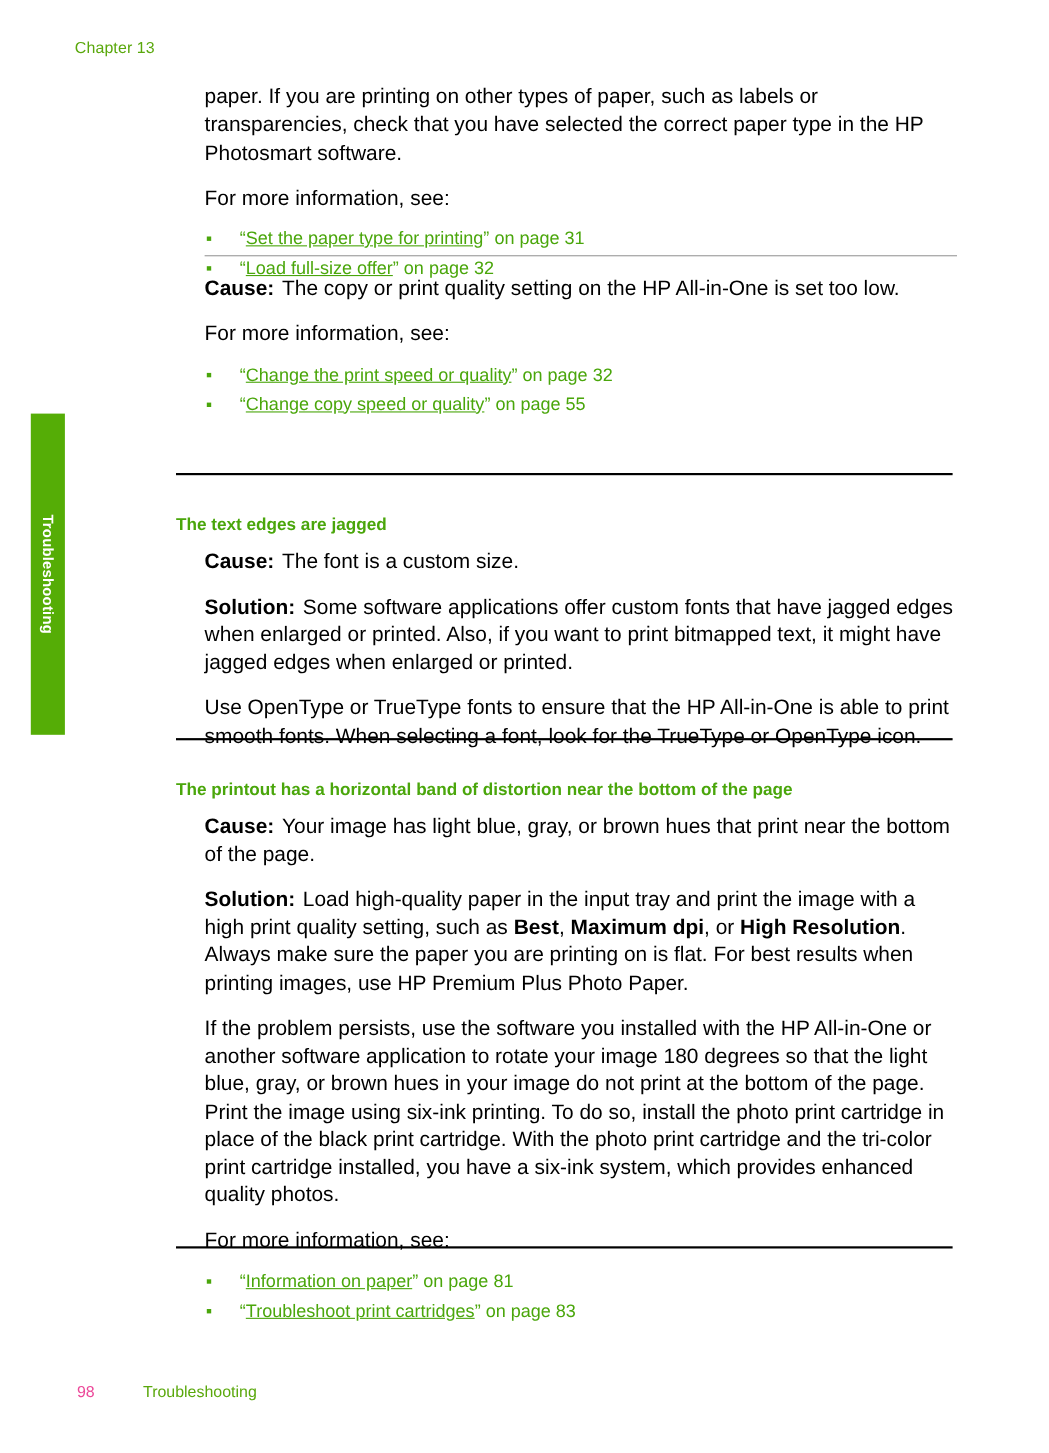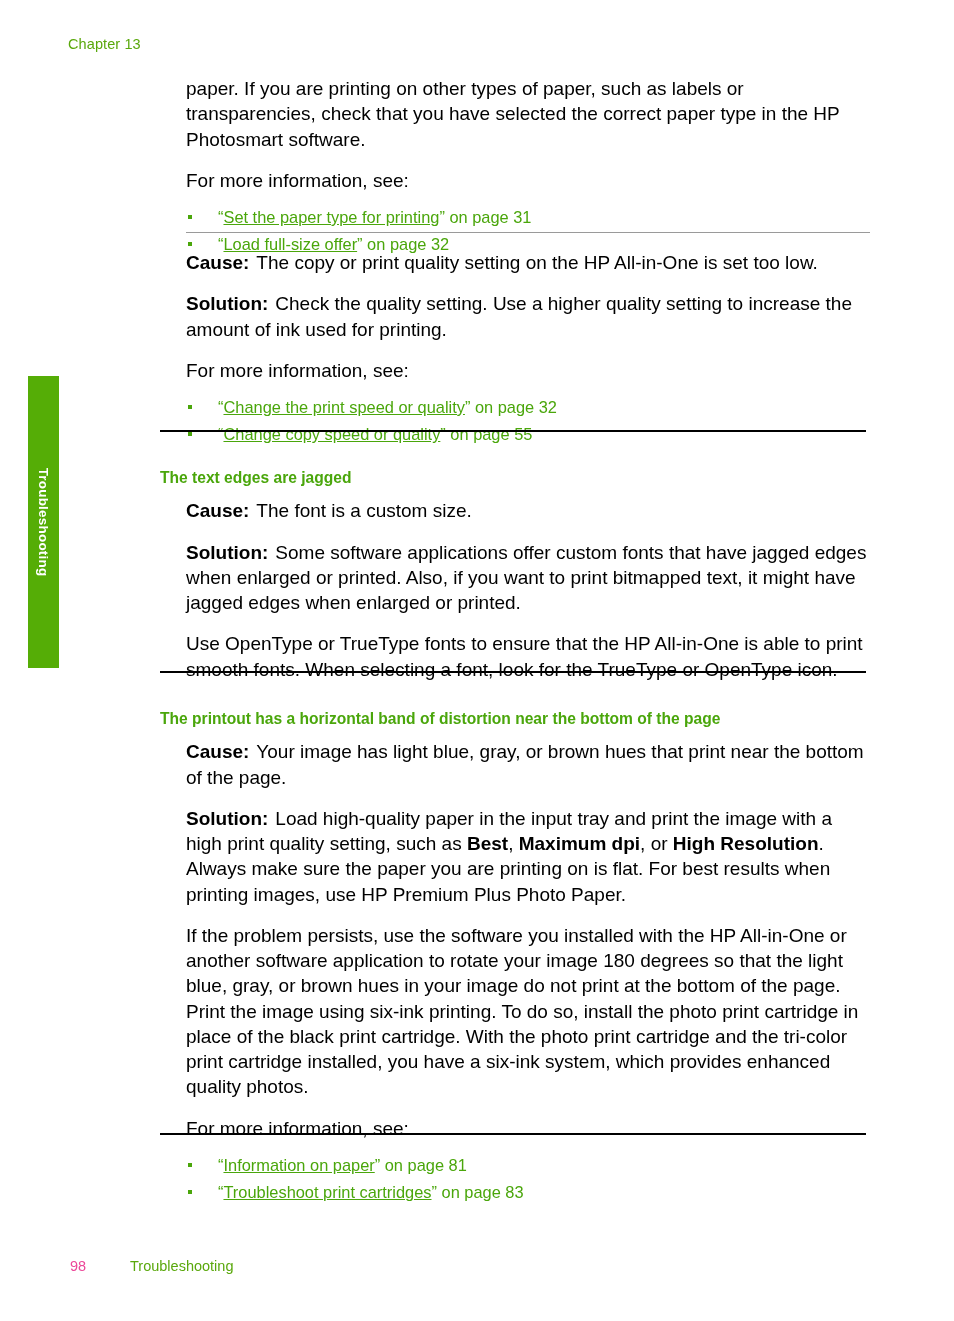--- a/index.html
+++ b/index.html
@@ -186,23 +186,20 @@
     </ul>
   </div>
 
   <div class="rule thin-gray" style="left:186px; top:232px; width:684px;"></div>
 
   <div class="content" style="top:250px;">
     <p class="body">
       <span class="lead">Cause:</span><span class="spacer-inline"></span><span>The copy or print quality setting on the HP All-in-One is set too low.</span>
     </p>
 
-    <p class="body">
-      <span class="lead">Solution:</span><span class="spacer-inline"></span><span>Check the quality setting. Use a higher quality setting to increase the amount of ink used for printing.</span>
-    </p>
 
     <p class="body tight">For more information, see:</p>
 
     <ul class="link-list">
       <li>
         <span class="bullet-dot"></span><span class="quoted">“</span><span class="xlink">Change the print speed or quality</span><span class="pagref">” on page 32</span>
       </li>
       <li>
         <span class="bullet-dot"></span><span class="quoted">“</span><span class="xlink">Change copy speed or quality</span><span class="pagref">” on page 55</span>
       </li>

